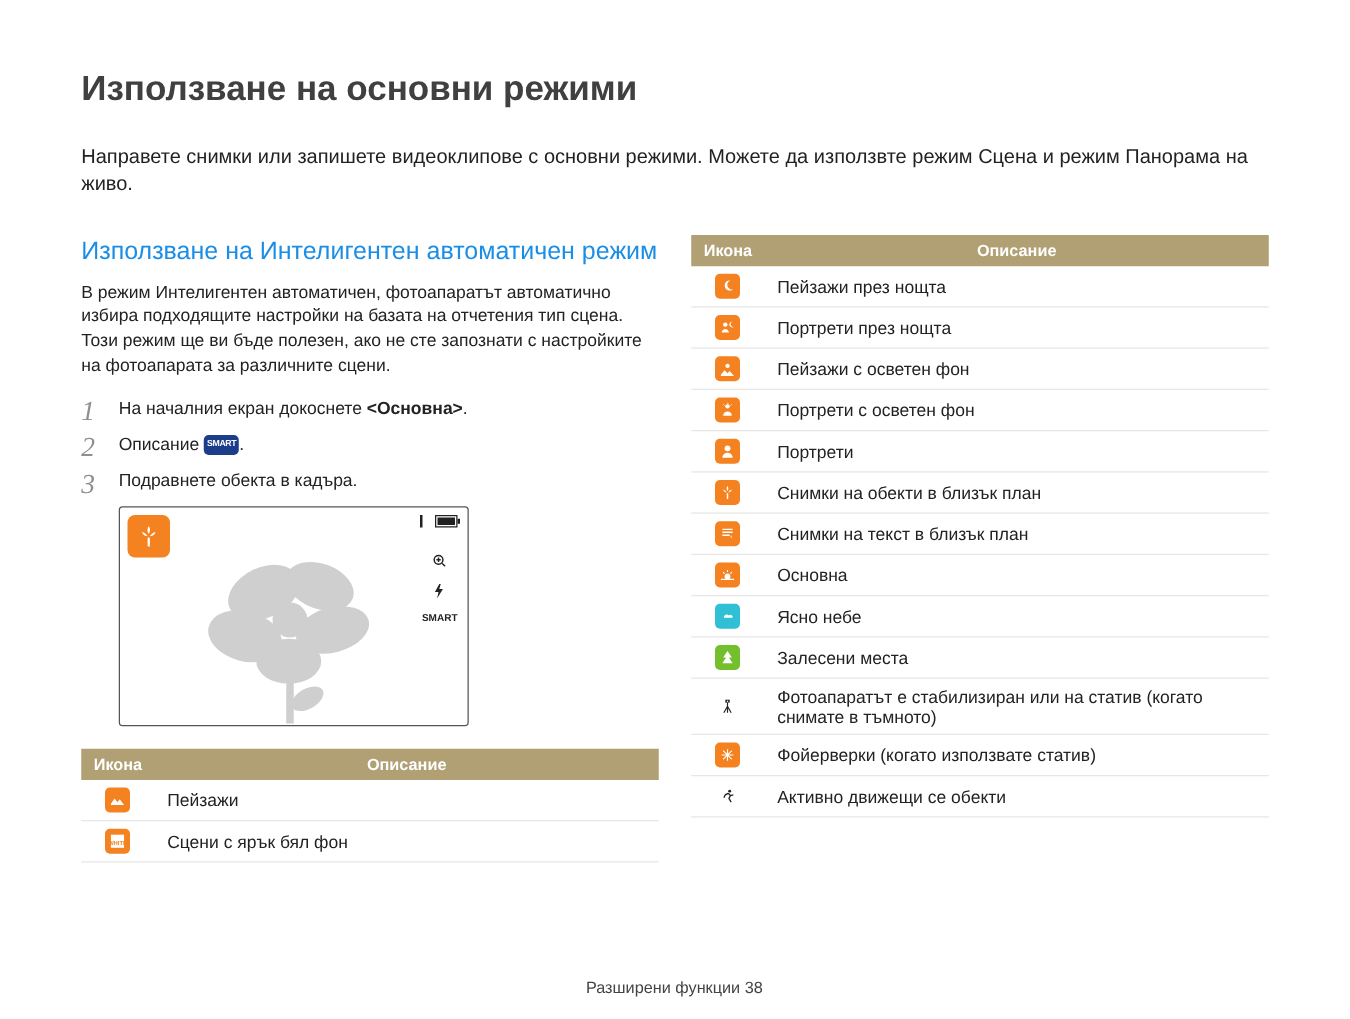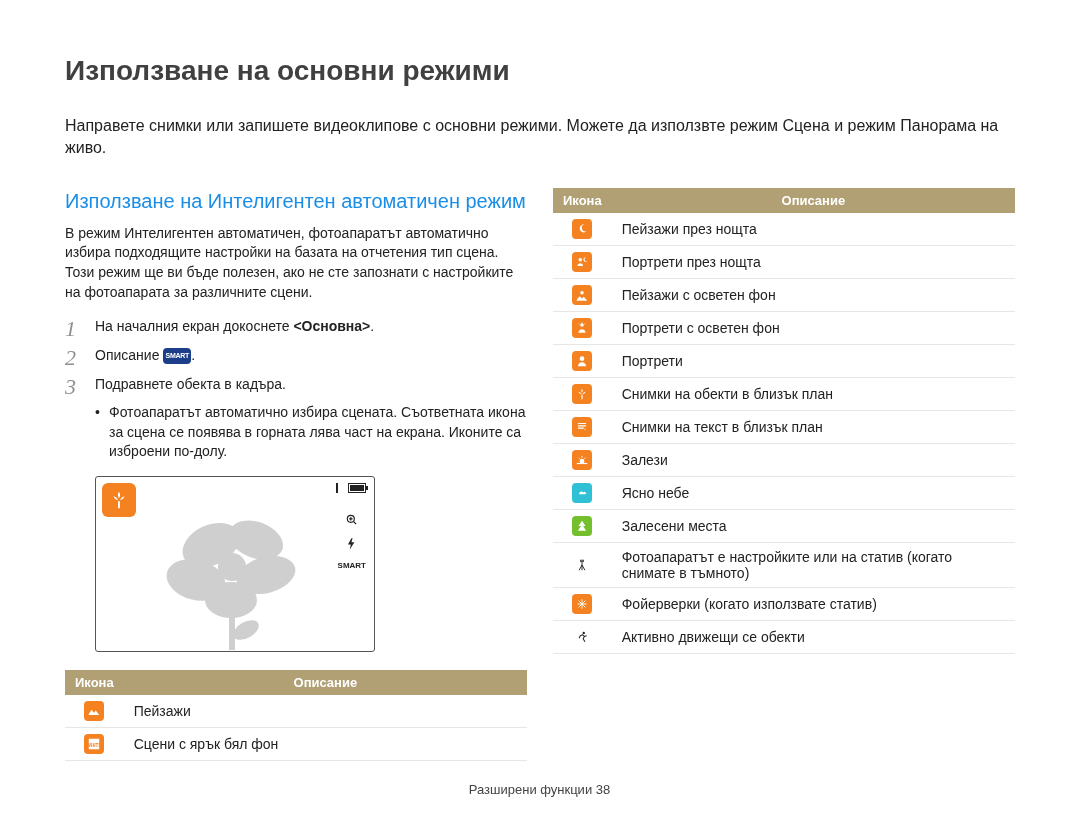--- a/index.html
+++ b/index.html
@@ -206,21 +206,20 @@
       <li>
         <span>На началния екран докоснете </span><b>&lt;Основна&gt;</b><span>.</span>
       </li>
       <li>
         <span>Описание </span><span class="smart-chip">SMART</span><span>.</span>
       </li>
       <li>
         <span>Подравнете обекта в кадъра.</span>
       </li>
     </ol>
-    <div class="sub-bullet">Фотоапаратът автоматично избира сцената. Съответната икона за сцена се появява в горната лява част на екрана. Иконите са изброени по-долу.</div>
 
     <div class="screen-preview">
       <div class="macro-badge">
         <svg viewBox="0 0 24 24" fill="#fff">
             <path d="M12 3c1.5 2 1.5 5 0 7-1.5-2-1.5-5 0-7zM6 8c2 .5 4 2 5 4-2 0-4-1-5-4zM18 8c-2 .5-4 2-5 4 2 0 4-1 5-4zM12 13c.6 0 1 .4 1 1v7h-2v-7c0-.6.4-1 1-1z"></path>
           </svg>
       </div>
       <div class="topbar">
         <div class="seg"></div>
         <div class="batt">
@@ -353,21 +352,21 @@
             <td>Снимки на текст в близък план</td>
           </tr>
           <tr>
             <td><span class="ic" style="background: rgb(245, 130, 32);">
                 <svg viewBox="0 0 24 24">
                   <circle cx="12" cy="14" r="4" fill="#fff"></circle>
                   <path d="M3 18h18" stroke="#fff" stroke-width="2"></path>
                   <path d="M12 5v3M6 8l2 2M18 8l-2 2" stroke="#fff" stroke-width="1.5"></path>
                 </svg>
               </span></td>
-            <td>Залези</td>
+            <td>Основна</td>
           </tr>
           <tr>
             <td><span class="ic" style="background: rgb(47, 192, 214);">
                 <svg viewBox="0 0 24 24">
                   <path d="M7 14a4 4 0 0 1 7-3 3 3 0 0 1 5 3H7z" fill="#fff"></path>
                 </svg>
               </span></td>
             <td>Ясно небе</td>
           </tr>
           <tr>
@@ -379,21 +378,21 @@
             <td>Залесени места</td>
           </tr>
           <tr>
             <td><span class="ic" style="background: transparent;">
                 <svg viewBox="0 0 24 24">
                   <rect x="9" y="3" width="6" height="4" fill="#222"></rect>
                   <circle cx="12" cy="5" r="1" fill="#fff"></circle>
                   <path d="M12 7v5M12 12l-5 9M12 12l5 9M12 12v9" stroke="#222" stroke-width="1.6"></path>
                 </svg>
               </span></td>
-            <td>Фотоапаратът е настройките или на статив (когато снимате в тъмното)</td>
+            <td>Фотоапаратът е стабилизиран или на статив (когато снимате в тъмното)</td>
           </tr>
           <tr>
             <td><span class="ic" style="background: rgb(245, 130, 32);">
                 <svg viewBox="0 0 24 24">
                   <g stroke="#fff" stroke-width="1.5">
                     <path d="M12 4v16M4 12h16M6 6l12 12M18 6L6 18"></path>
                   </g>
                   <circle cx="12" cy="12" r="2" fill="#fff"></circle>
                 </svg>
               </span></td>

